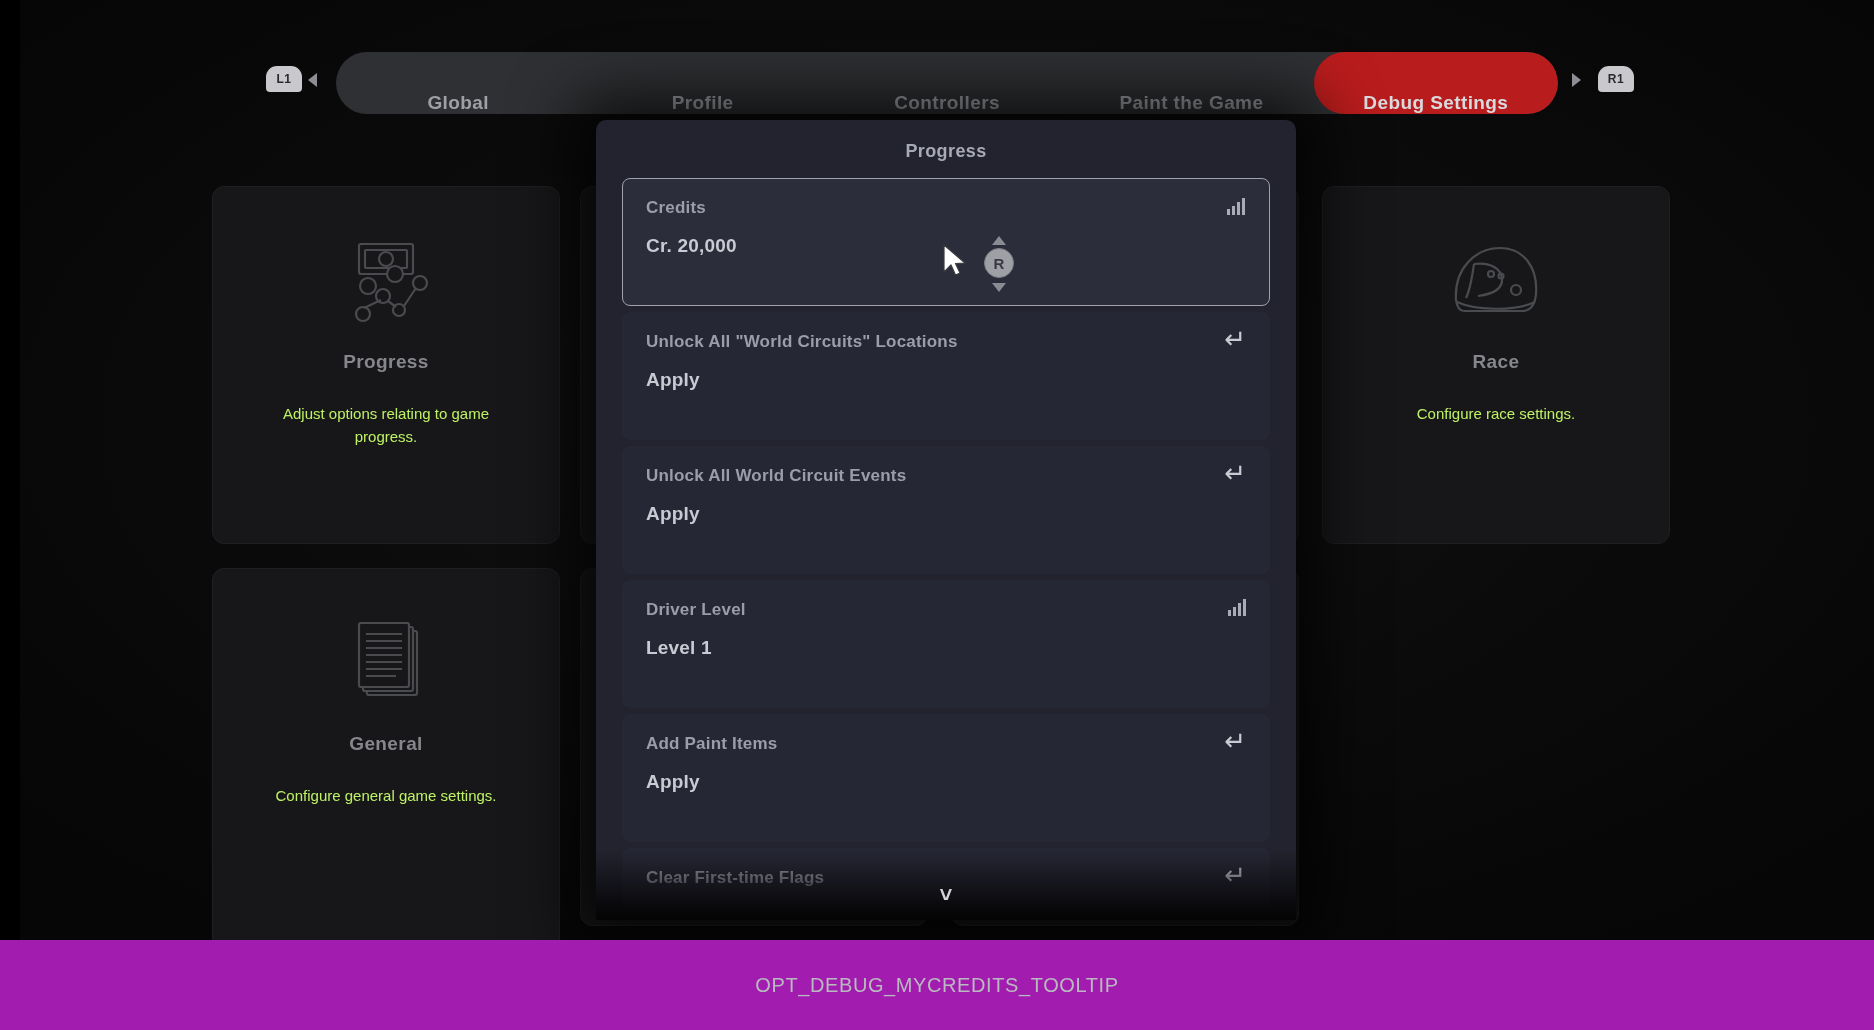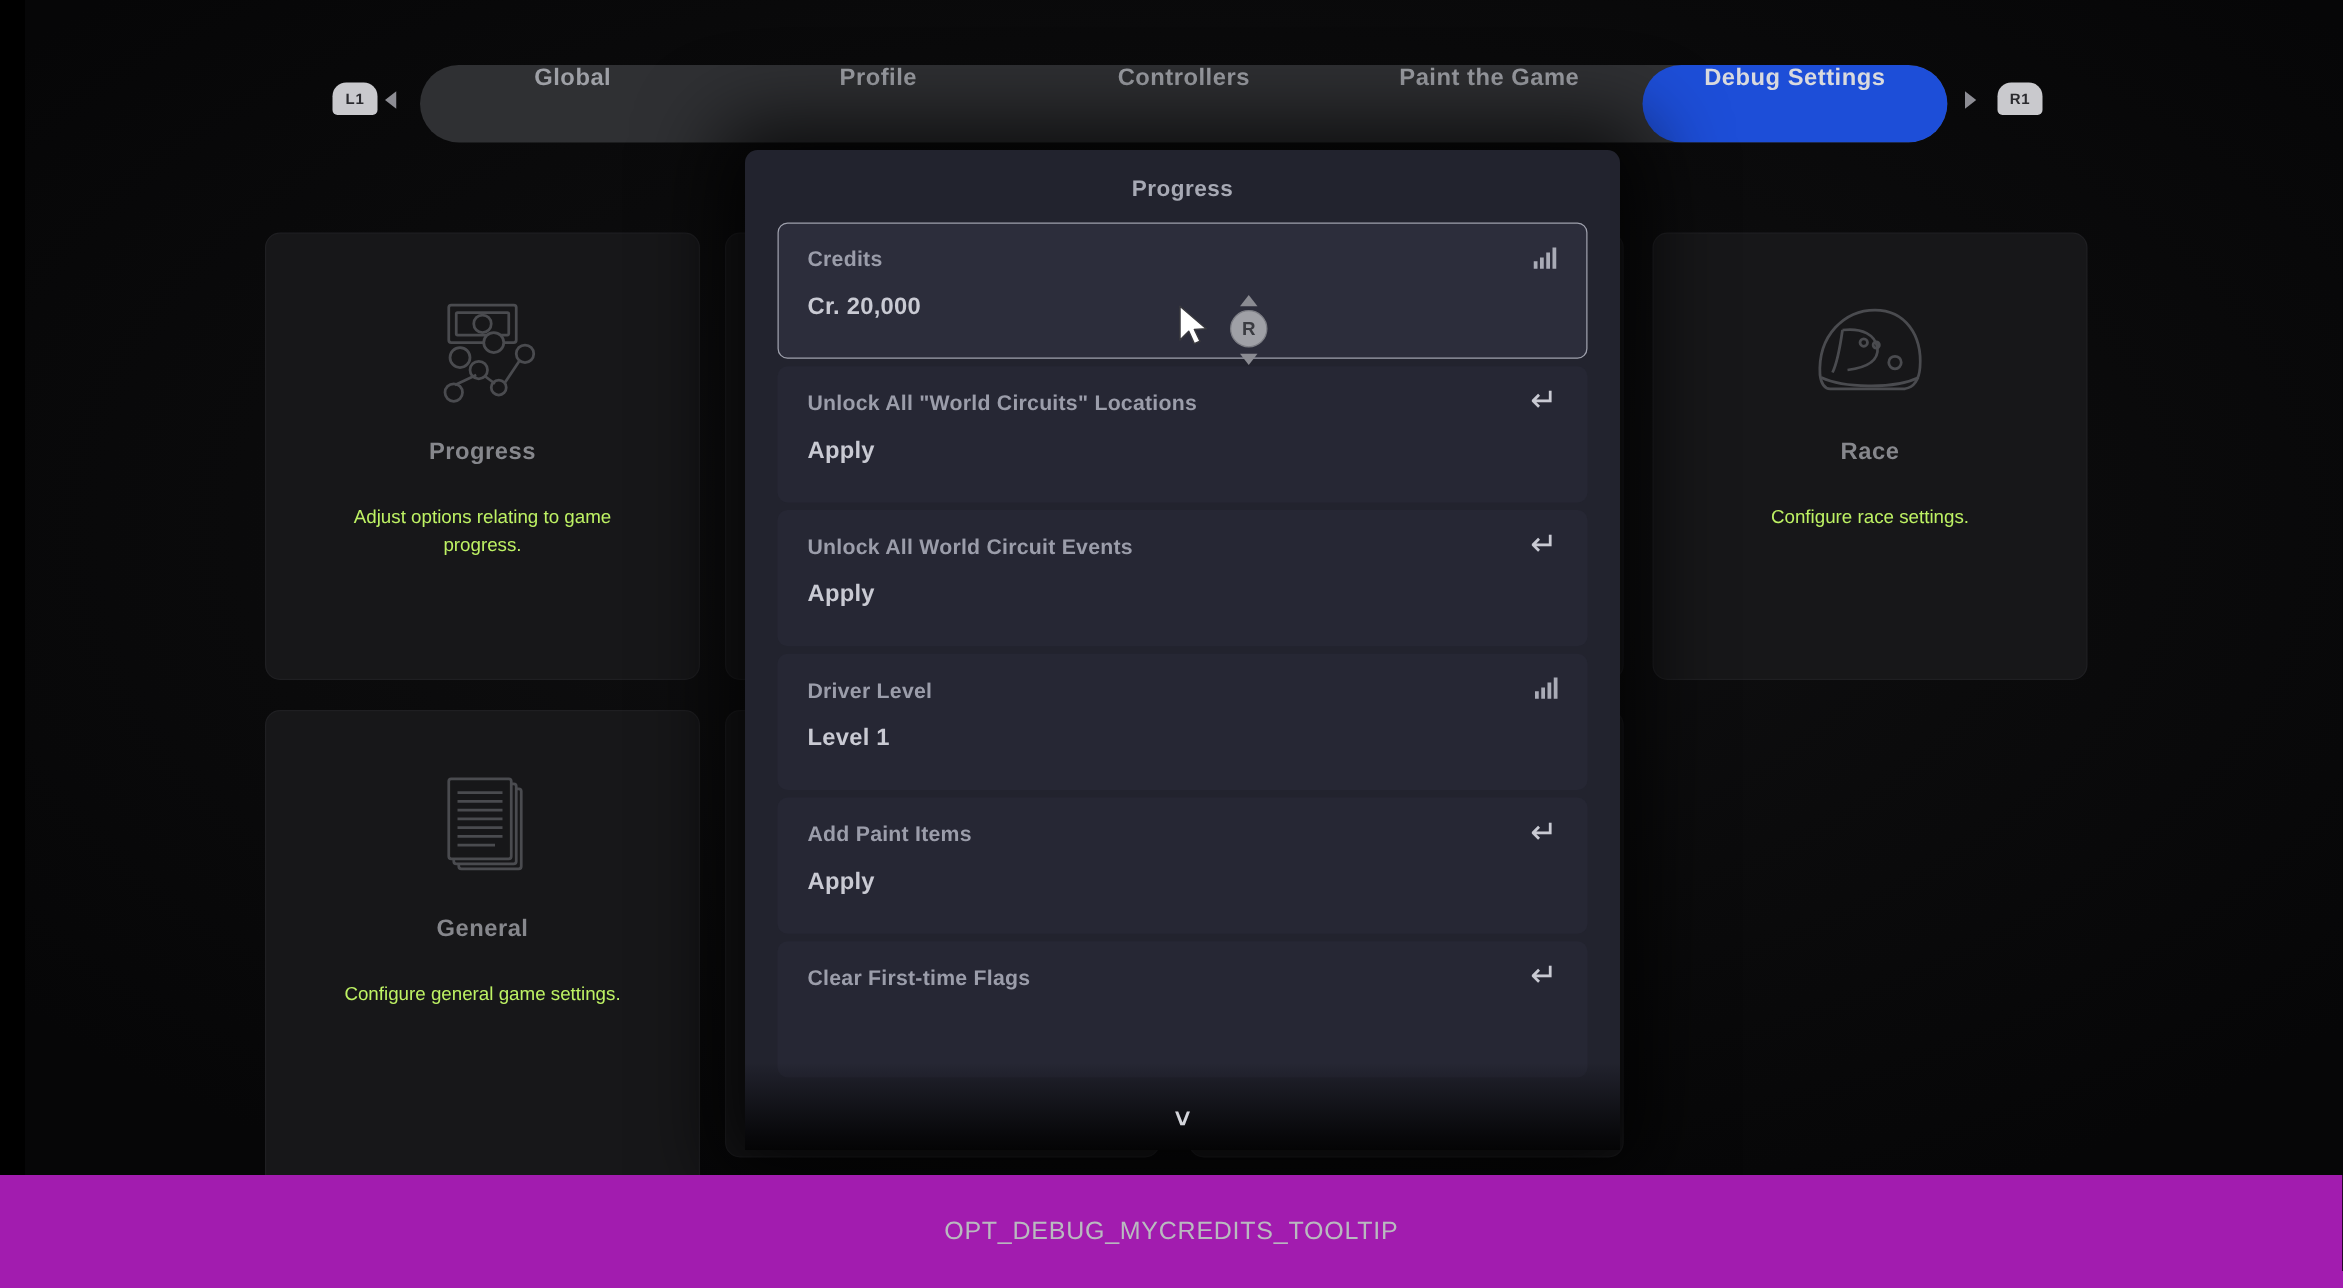--- a/index.html
+++ b/index.html
@@ -33,25 +33,25 @@
   .shoulder.r1{ left:1578px; }
   .arrowhint{ position:absolute; top:21px; width:0;height:0; }
   .arrowhint.left{ left:288px; border-top:7px solid transparent;border-bottom:7px solid transparent;border-right:9px solid #8d8d94; }
   .arrowhint.right{ left:1552px; border-top:7px solid transparent;border-bottom:7px solid transparent;border-left:9px solid #8d8d94; }
 
   .tabs{
     position:absolute; left:316px; top:0; width:1222px; height:62px;
     background:#2f3033; border-radius:31px; display:flex; overflow:hidden;
   }
   .tab{
-    flex:1 1 0; display:flex; align-items:flex-start; justify-content:center;
+    flex:1 1 0; display:flex; align-items:flex-end; justify-content:center;
     font-size:19px; font-weight:bold; color:#9ea0a6; letter-spacing:.4px;
     user-select:none;
   }
-  .tab.selected{ background:#1d4ed8; color:#d9dade; border-radius:31px; }
+  .tab.selected{ background:#b91c1c; color:#d9dade; border-radius:31px; }
 
   
   .card{
     position:absolute; width:348px; height:358px;
     background:#171719; border:1px solid #1f1f22; border-radius:12px;
     display:flex; flex-direction:column; align-items:center;
   }
   .card .cicon{ margin-top:48px; width:110px; height:92px; display:flex; align-items:center; justify-content:center; }
   .card .ctitle{ margin-top:24px; font-size:19px; font-weight:bold; color:#86878c; letter-spacing:.4px; }
   .card .cdesc{
@@ -72,21 +72,21 @@
     background:#22232e; border-radius:10px 10px 0 0;
     box-shadow:0 0 64px 22px rgba(0,0,0,.75);
     overflow:hidden;
   }
   .modal-title{
     height:62px; display:flex; align-items:center; justify-content:center;
     font-size:18px; font-weight:bold; color:#a7a9b4; letter-spacing:.4px;
   }
   .opt-list{ position:absolute; left:0; top:58px; width:700px; }
   .opt-row{
-    position:relative; margin:0 26px 6px 26px; height:109px;
+    position:relative; margin:0 26px 6px 26px; height:128px;
     background:#262734; border-radius:8px; padding:20px 24px 0 24px;
   }
   .opt-row.selected{
     background:#2c2d3b; border:1px solid #9fa1ad; padding:19px 23px 0 23px;
   }
   .opt-label{ font-size:17px; font-weight:bold; color:#9b9daa; letter-spacing:.2px; }
   .opt-value{ margin-top:17px; font-size:19px; color:#c9cad3; letter-spacing:.2px;font-weight:bold; }
   .opt-icon{ position:absolute; right:24px; top:19px; }
 
   

